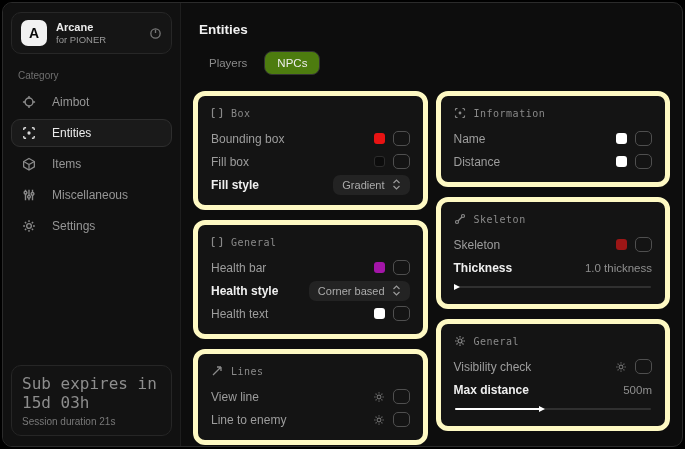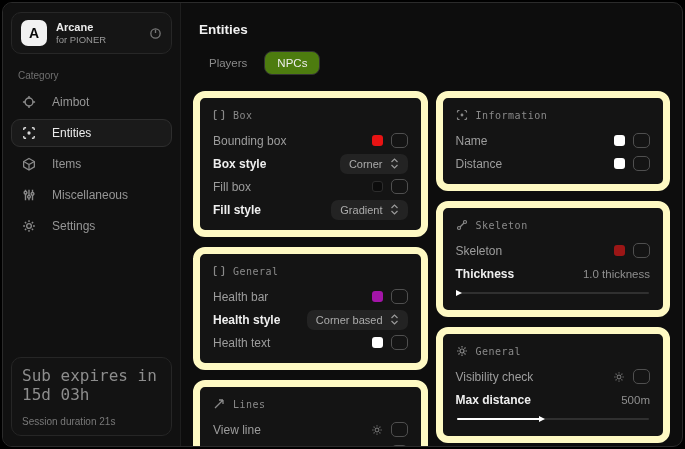--- a/index.html
+++ b/index.html
@@ -20,32 +20,32 @@
   .side-header .icon-right { margin-left:auto; display:flex; }
   .category { font-size:10px; color:#6f6f6f; margin:16px 7px 7px; }
   .nav-item { display:flex; align-items:center; gap:16px; padding:6px 10px; margin-bottom:3px;
               border:1px solid transparent; border-radius:9px; color:#969696; font-size:12px;
               cursor:default; }
   .nav-item.selected { background:#1a1a1a; border-color:#2e2e2e; color:#ececec; }
   .nav-item svg { flex:0 0 auto; }
   .sub-box { margin-top:auto; background:#131313; border:1px solid #262626; border-radius:10px;
              padding:8px 10px; }
   .sub-line1 { font-family:"DejaVu Sans Mono", monospace; font-size:16px; color:#8d8d8d; }
-  .sub-line2 { font-size:10px; color:#787878; margin-top:12px; }
+  .sub-line2 { font-size:10px; color:#787878; margin-top:4px; }
 
   
   .main { flex:1; padding:13px 10px; display:flex; flex-direction:column; }
   .main-title { font-size:13.5px; font-weight:bold; color:#f0f0f0; margin:6px 0 14px 8px; }
   .tabs { display:flex; gap:4px; margin:0 0 16px 5px; }
   .tab { padding:5px 12px; font-size:11.5px; color:#8b8b8b; border:1px solid transparent;
          border-radius:8px; }
   .tab.active { background:#4d7c0f; border-color:#323232; color:#ededed; }
   .columns { display:flex; gap:8px; align-items:flex-start; padding:0 2px; }
   .col { flex:1; display:flex; flex-direction:column; gap:10px; min-width:0; }
-  .card { background:#141414; border:7px solid #fef9c3; border-radius:12px; padding:11px 13px 9px; }
+  .card { background:#141414; border:5px solid #fef9c3; border-radius:12px; padding:11px 13px 9px; }
   .card-header { display:flex; align-items:center; gap:8px; color:#8a8a8a; margin-bottom:8px;
                  font-family:"DejaVu Sans Mono", monospace; font-size:10px; letter-spacing:.5px; }
   .row { display:flex; align-items:center; min-height:23px; }
   .row-label { font-size:12px; color:#9d9d9d; }
   .row-label.strong { color:#efefef; font-weight:600; }
   .controls { margin-left:auto; display:flex; align-items:center; gap:8px; }
   .swatch { width:11px; height:11px; border-radius:3px; }
   .checkbox { width:17px; height:15px; border:1.5px solid #4f4f4f; border-radius:5px;
               background:transparent; }
   .select-btn { display:flex; align-items:center; gap:7px; background:#232323; border-radius:7px;
@@ -163,33 +163,20 @@
             <span>Box</span>
           </div>
           <div class="row">
             <span class="row-label">Bounding box</span>
             <span class="controls">
               <span class="swatch" style="background: rgb(232, 19, 19);"></span>
               <span class="checkbox"></span>
             </span>
           </div>
           <div class="row">
-            <span class="row-label strong">Box style</span>
-            <span class="controls">
-              <span class="select-btn">
-                <span>Corner</span>
-                <span>
-                  <svg width="9" height="11" viewBox="0 0 9 11" fill="none" stroke="#999" stroke-width="1.2">
-                    <path d="M1.5 4 4.5 1l3 3M1.5 7l3 3 3-3"></path>
-                  </svg>
-                </span>
-              </span>
-            </span>
-          </div>
-          <div class="row">
             <span class="row-label">Fill box</span>
             <span class="controls">
               <span class="swatch" style="border: 1px solid rgb(44, 44, 44); background: rgb(12, 12, 12);"></span>
               <span class="checkbox"></span>
             </span>
           </div>
           <div class="row">
             <span class="row-label strong">Fill style</span>
             <span class="controls">
               <span class="select-btn">

